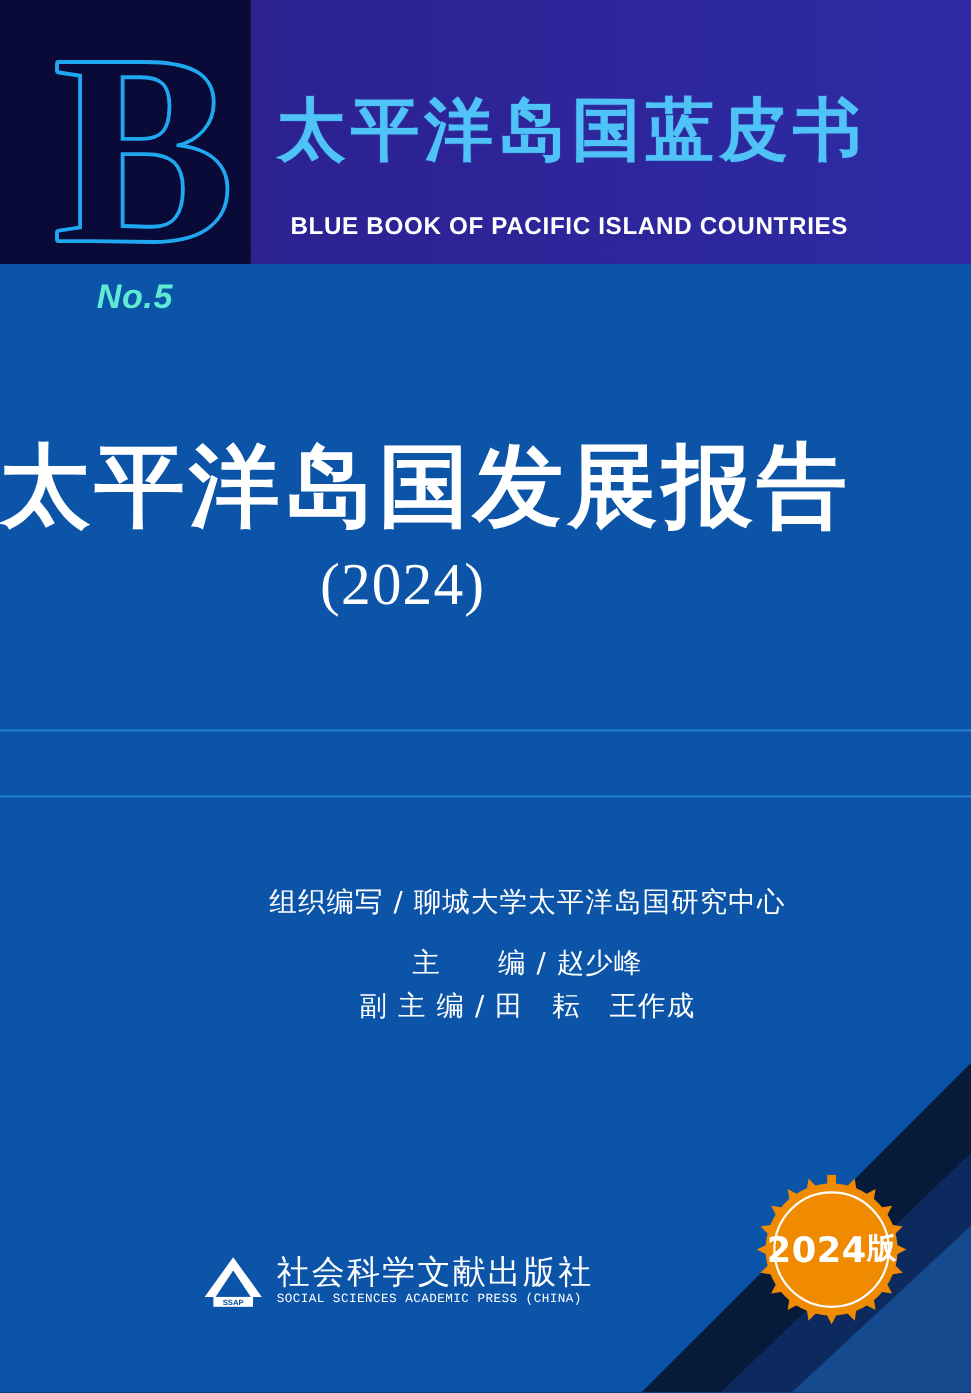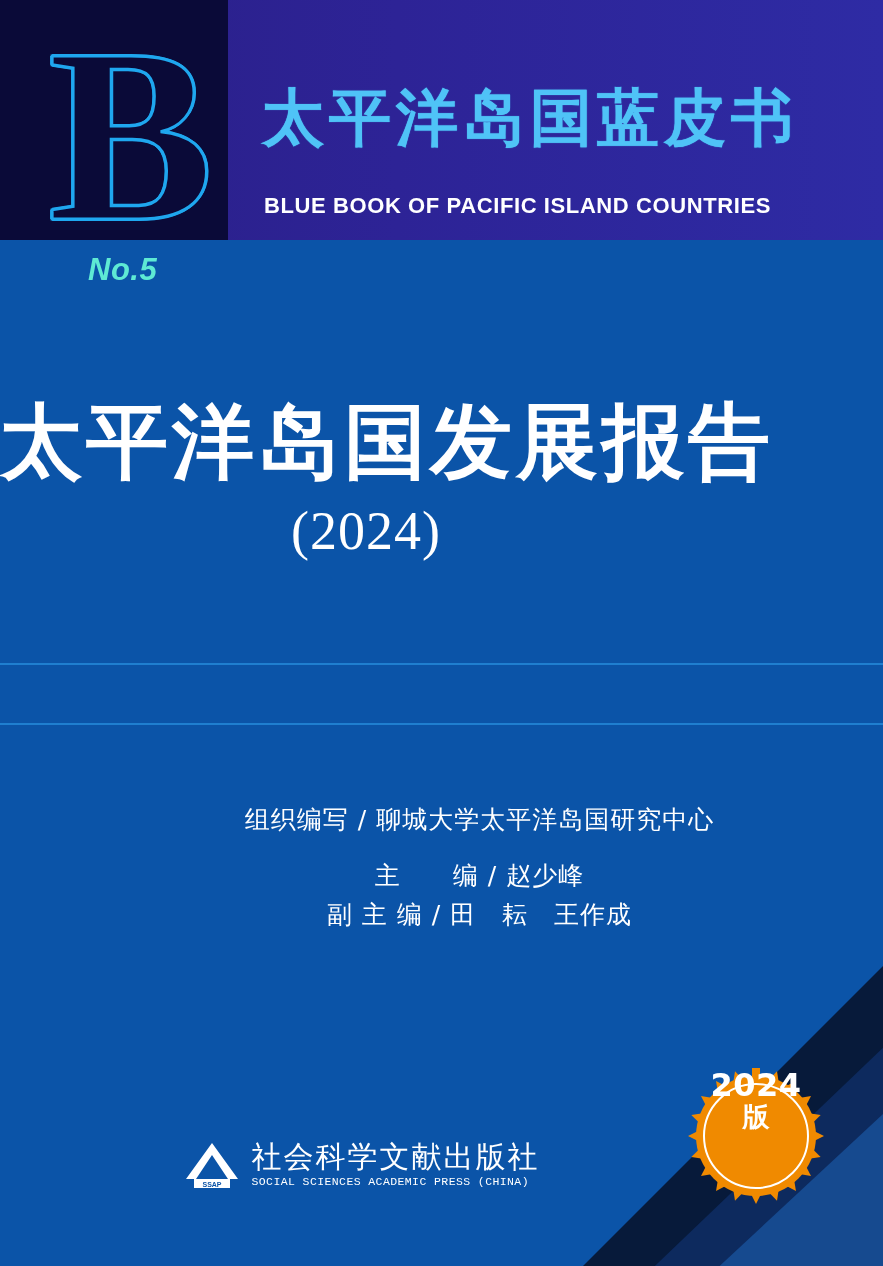--- a/index.html
+++ b/index.html
@@ -45,21 +45,21 @@
   .logo-b span {
     display: block;
     -webkit-text-stroke: 3px #1fa7ef;
     color: #0a0a38;
     text-shadow:
       2px 0 0 #1fa7ef, -2px 0 0 #1fa7ef,
       0 2px 0 #1fa7ef, 0 -2px 0 #1fa7ef;
   }
   .series-cn {
     position: absolute;
-    left: 262px; top: 76px;
+    left: 252px; top: 76px;
     font-family: "DejaVu Sans", "Liberation Sans", sans-serif;
     font-weight: bold;
     font-size: 62px;
     letter-spacing: 5px;
     color: #4fc3f7;
     text-shadow: 0 0 1px #4fc3f7;
     white-space: nowrap;
   }
   .series-en {
     position: absolute;
@@ -177,22 +177,23 @@
     position: absolute;
     left: 688px; top: 1068px;
     width: 136px; height: 136px;
   }
   .seal svg { display: block; }
   .seal-text {
     position: absolute;
     left: 0; top: 0;
     width: 136px; height: 136px;
     display: flex;
-    flex-direction: column;
+    flex-direction: row;
     align-items: center;
+    justify-content: center;
     color: #ffffff;
     font-family: "DejaVu Sans", "Liberation Sans", sans-serif;
     font-weight: bold;
   }
   .seal-year { font-size: 32px; letter-spacing: 0.5px; line-height: 34px; }
   .seal-ban  { font-size: 27px; line-height: 30px; }
 
   
   .publisher {
     position: absolute;

